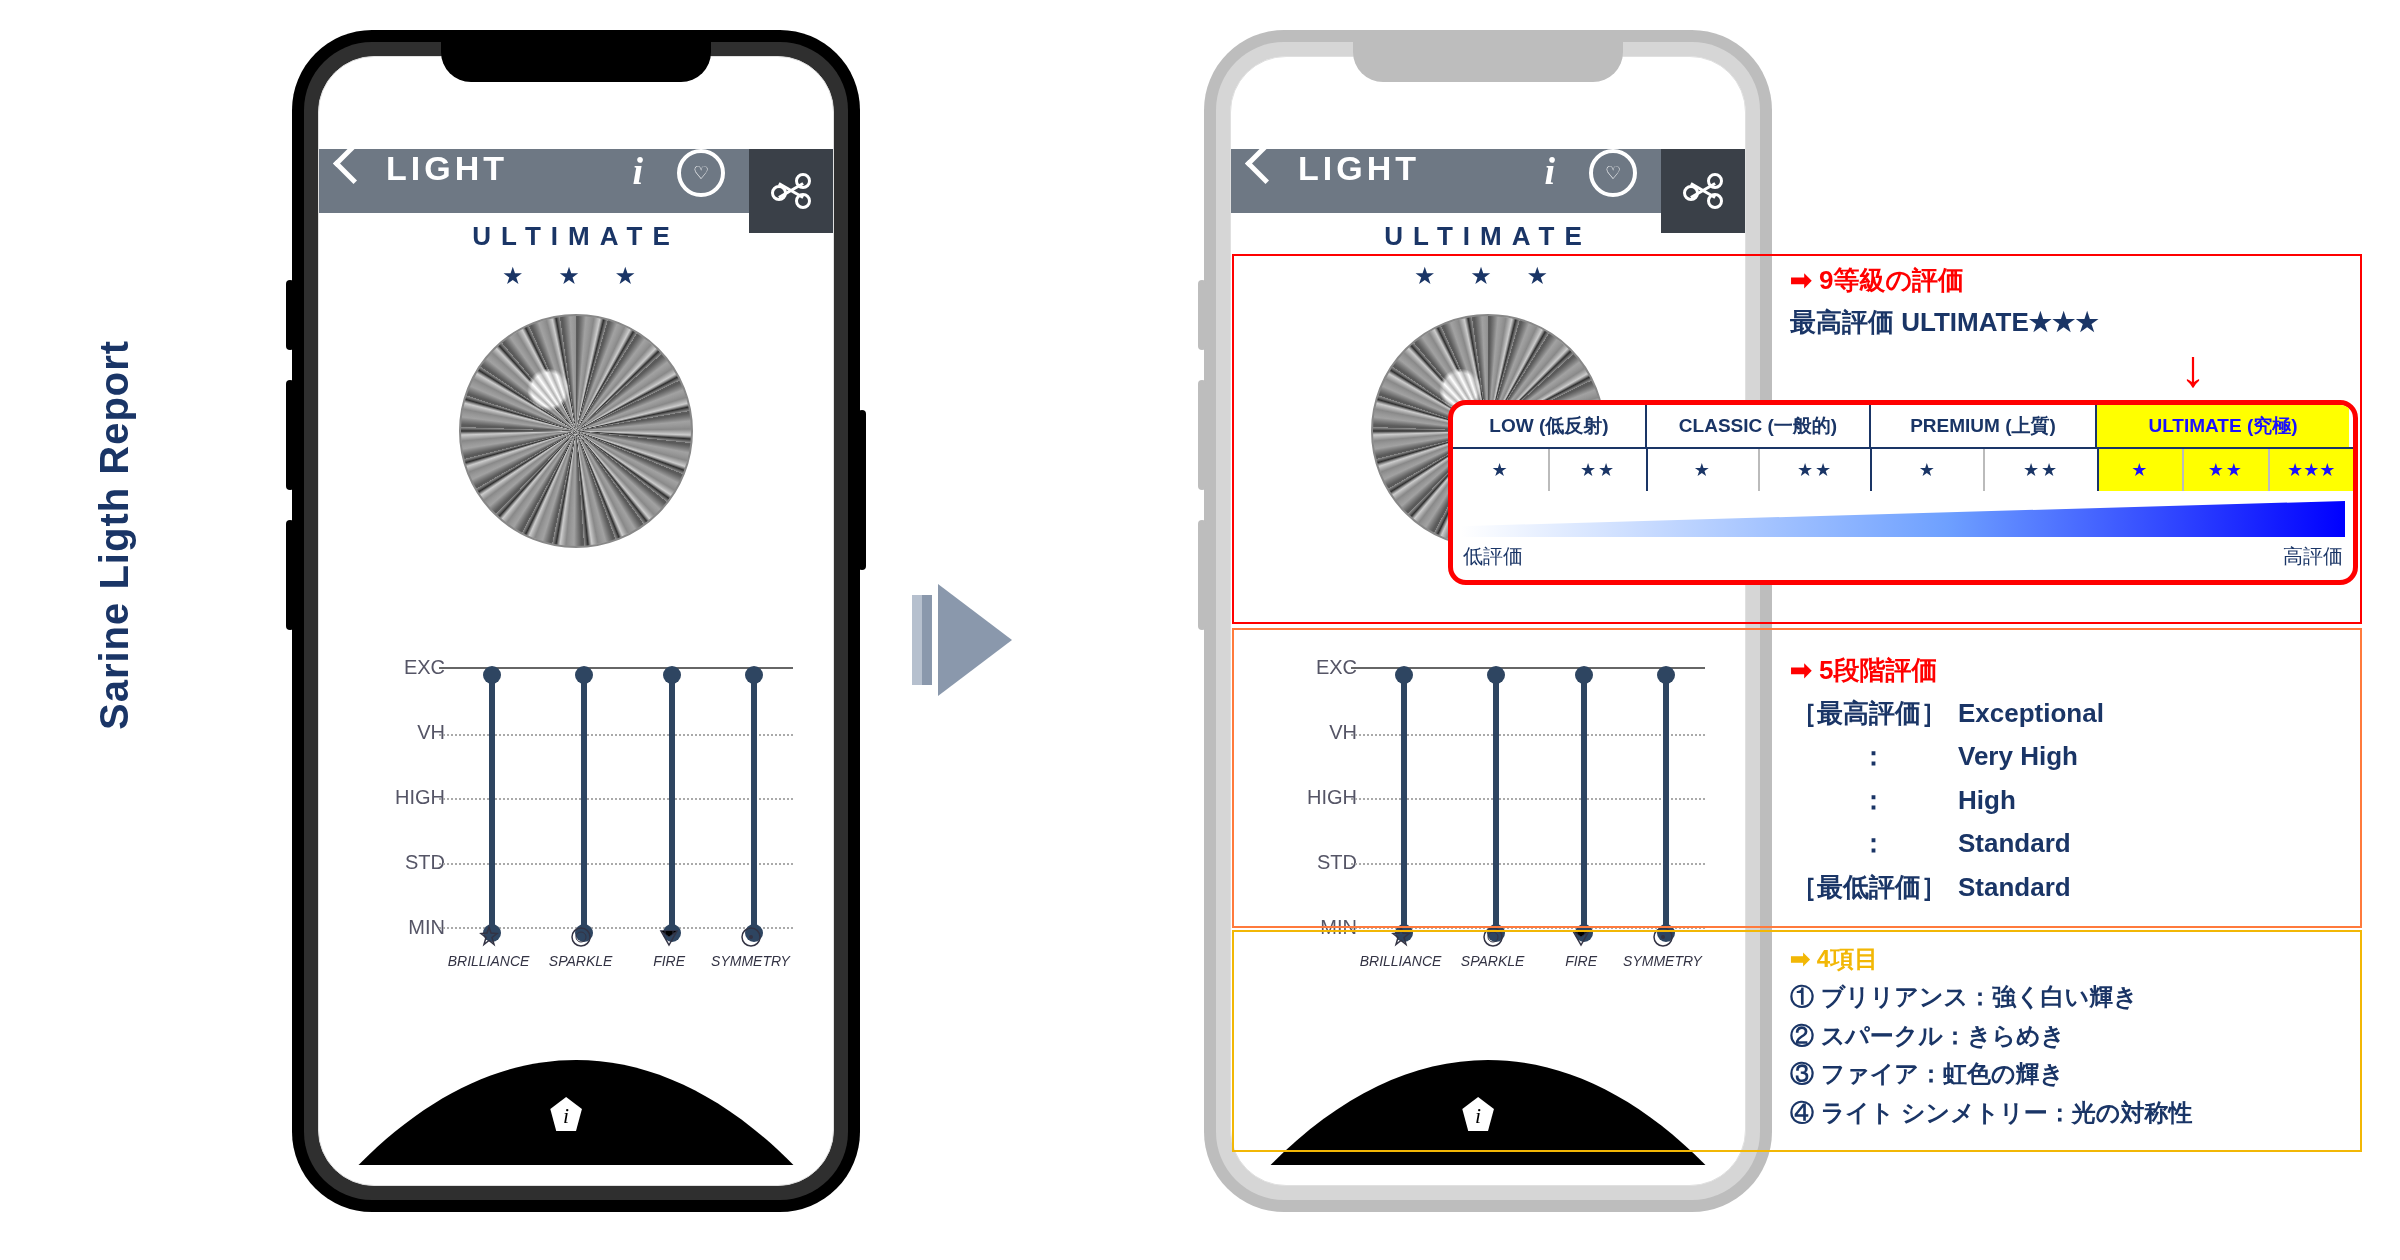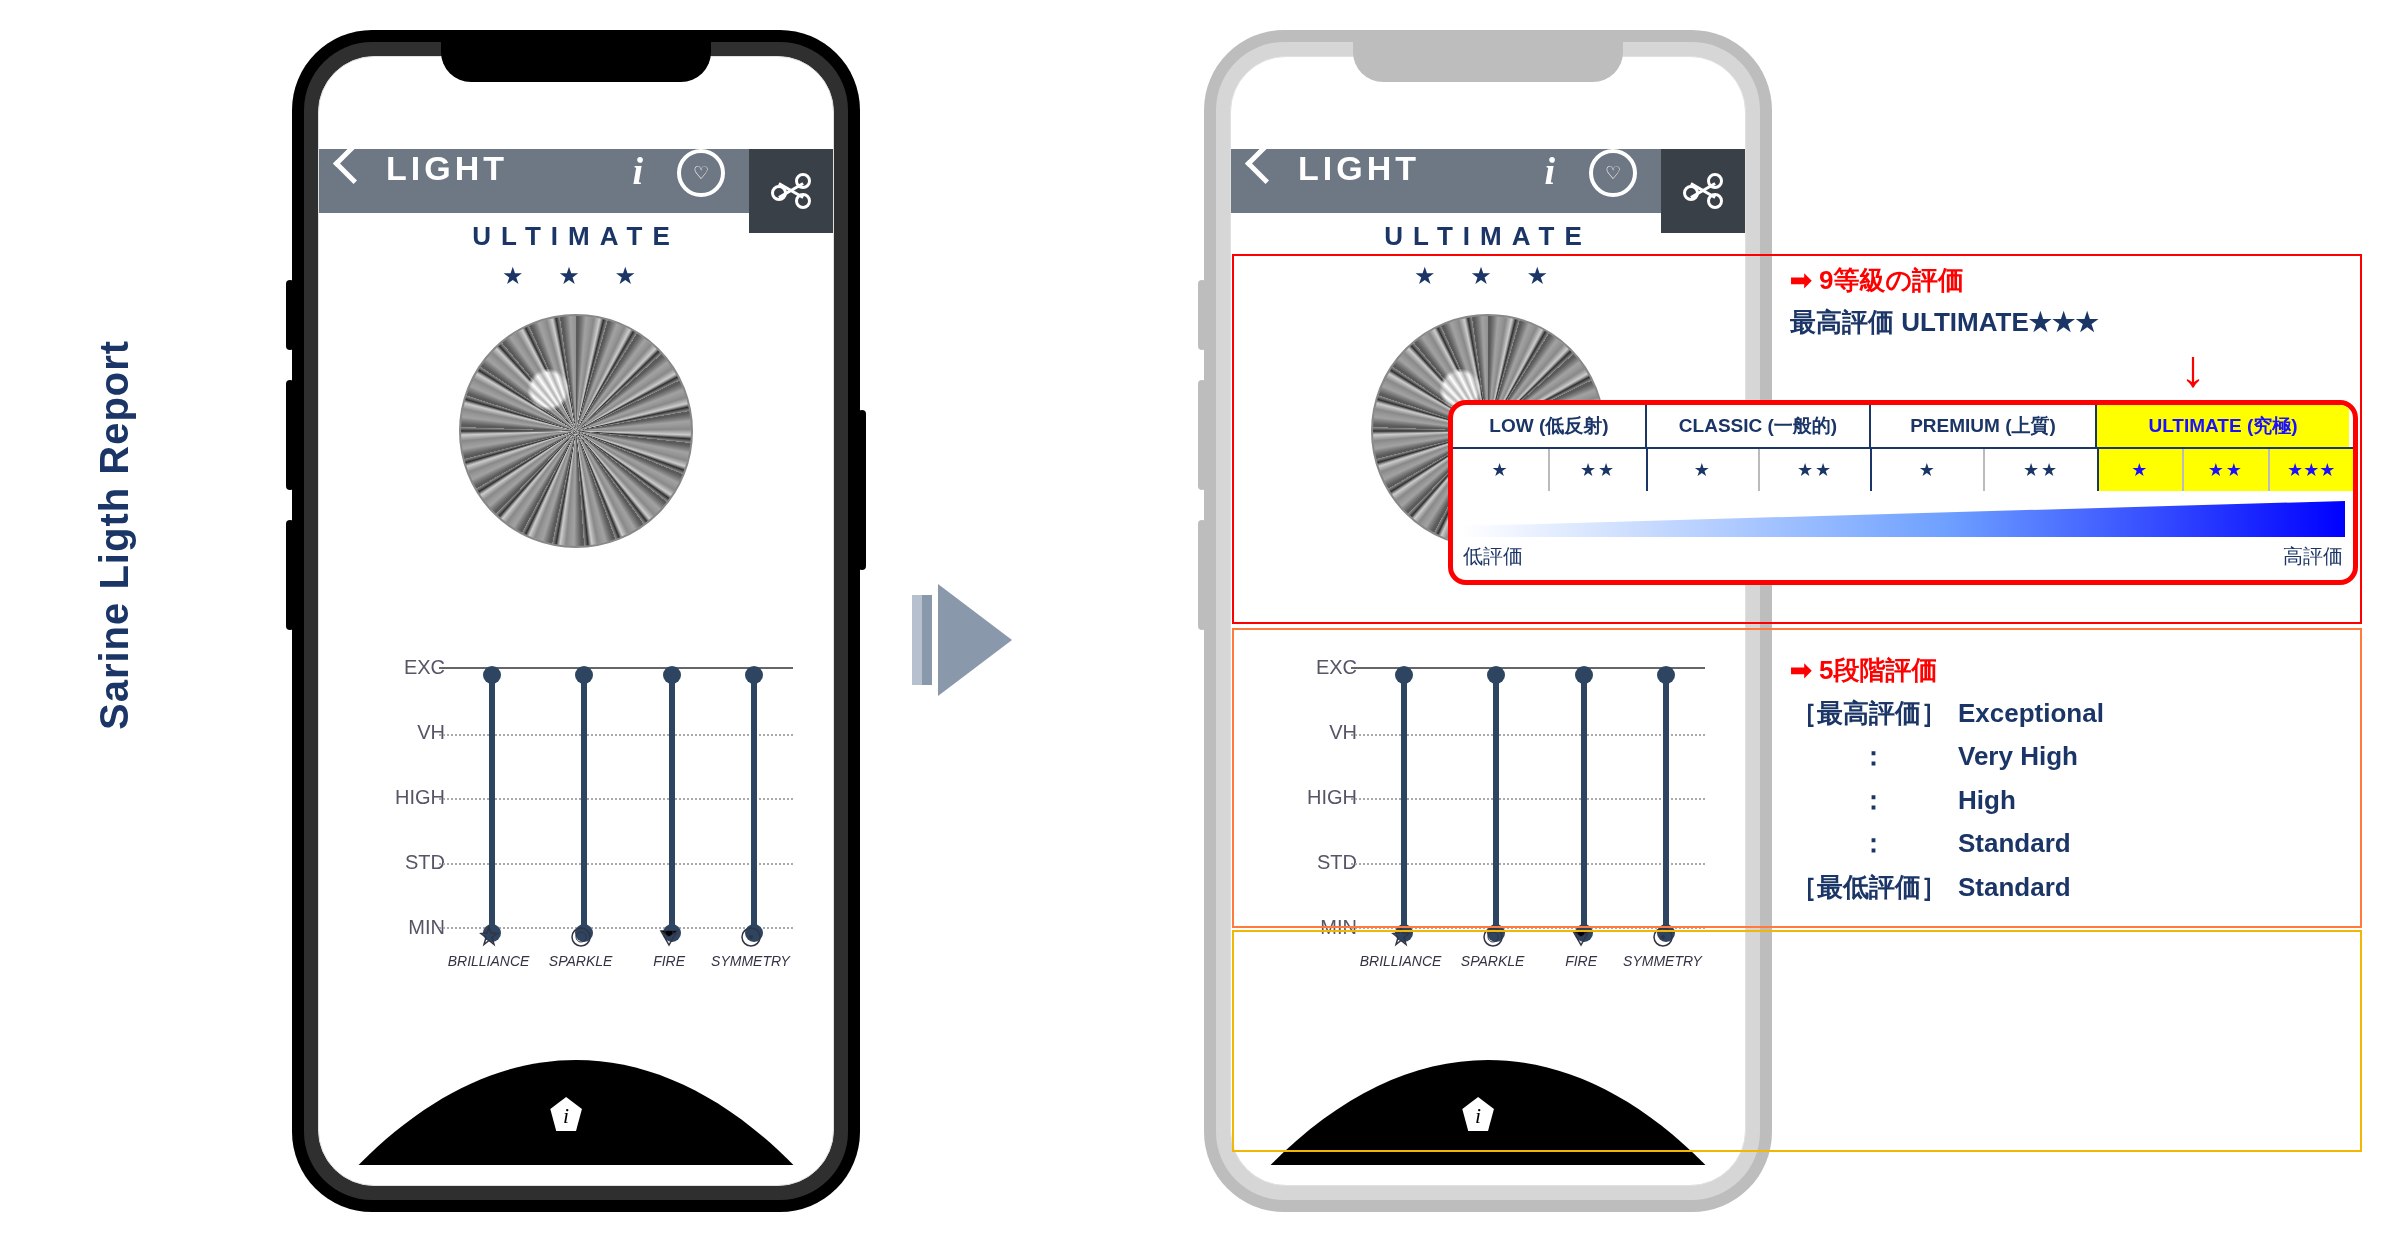--- a/index.html
+++ b/index.html
@@ -346,14 +346,21 @@
             <td><b>Standard</b></td>
           </tr>
       <tr>
             <td>［最低評価］</td>
             <td><b>Standard</b></td>
           </tr>
     </tbody>
       </table>
   </div>
 
+  <div class="callout of4" style="left:1790px;top:940px;font-size:24px">
+    <div class="head" style="color:#f2b705">➡ 4項目</div>
+    <div>① ブリリアンス：強く白い輝き</div>
+    <div>② スパークル：きらめき</div>
+    <div>③ ファイア：虹色の輝き</div>
+    <div>④ ライト シンメトリー：光の対称性</div>
+  </div>
 
 </div>
 
 </body></html>

